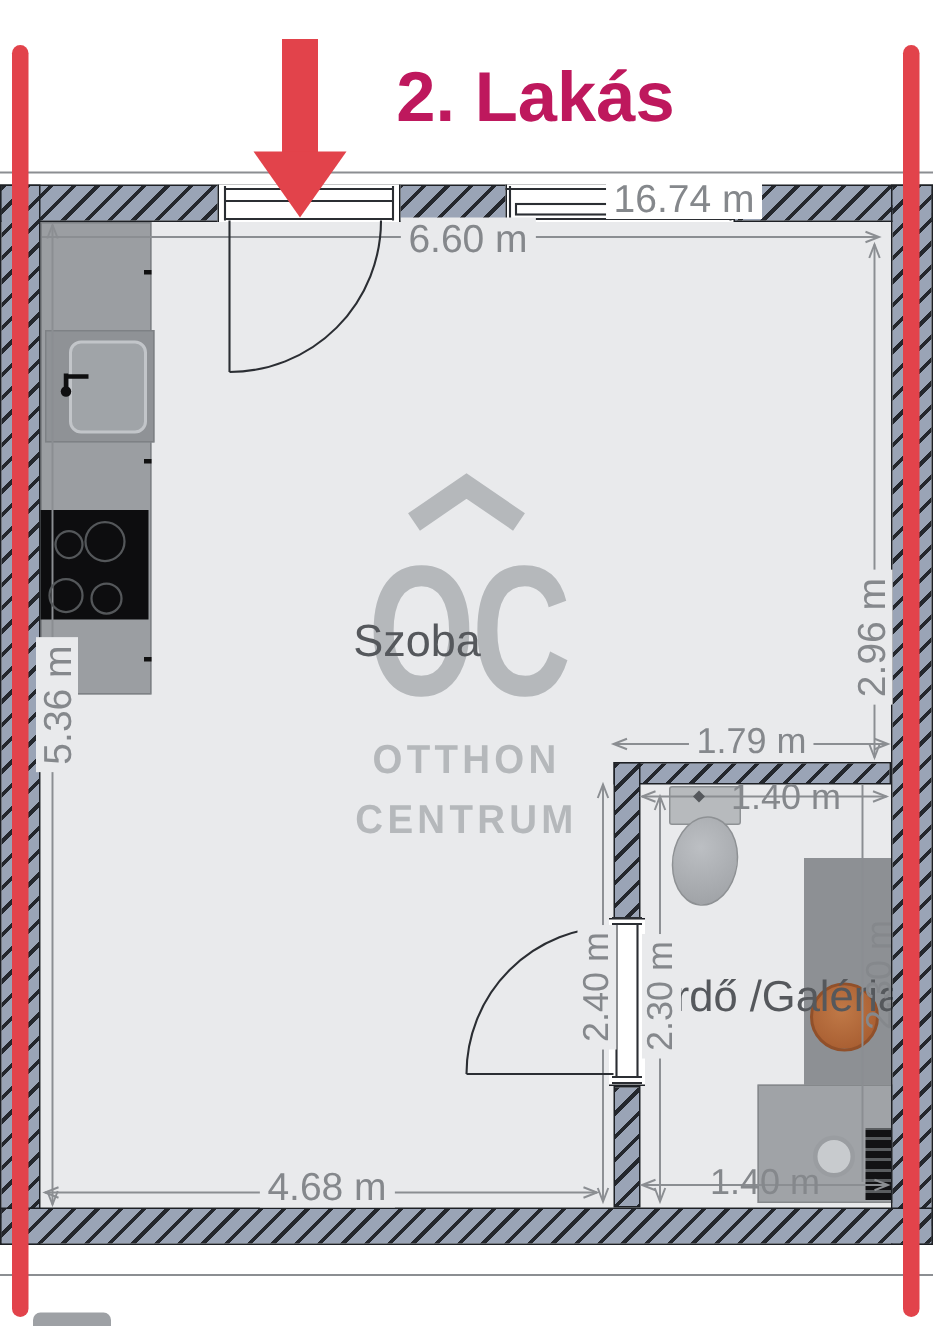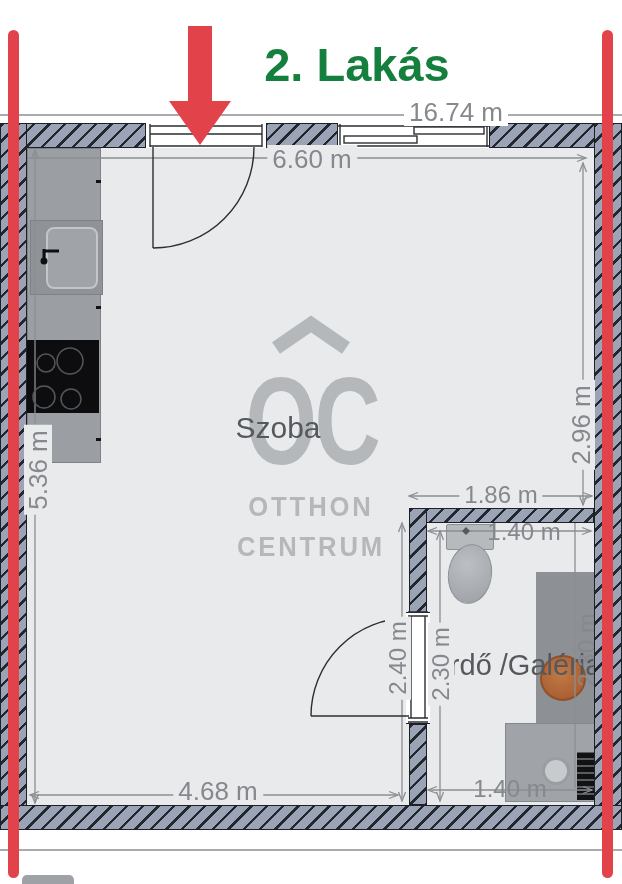--- a/index.html
+++ b/index.html
@@ -13,34 +13,34 @@
   .opening-h{position:absolute;box-sizing:border-box;z-index:5;background:#fff;
         border-left:1px solid #1d2025;border-right:1px solid #1d2025;}
   .opening-v{position:absolute;box-sizing:border-box;z-index:5;background:#fff;
         border-top:1px solid #1d2025;border-bottom:1px solid #1d2025;}
   .floor{position:absolute;z-index:1;background:#e9eaec;}
   
   .dim{position:absolute;z-index:7;color:#85888c;font-size:24px;line-height:1;
        white-space:nowrap;transform:translate(-50%,-50%);padding:1px 5px;}
   .dim.big{font-size:26px;}
   .dim.v{transform:translate(-50%,-50%) rotate(-90deg);}
-  .bgw{background:#ffffff;}
+  .bgw{background:#ffffff;margin-top:20px;}
   .bgf{background:#e9eaec;}
   .roomlabel{position:absolute;z-index:7;color:#55585c;font-size:30px;line-height:1;
        white-space:nowrap;transform:translate(-50%,-50%);}
   
   .wm{position:absolute;z-index:2;color:#b5b8bb;white-space:nowrap;}
   .wm-oc{font-size:124px;font-weight:bold;letter-spacing:-3px;transform:translate(-50%,-50%) scale(0.74,1);}
   .wm-word{font-size:27px;font-weight:bold;letter-spacing:3px;transform:translate(-50%,-50%) scale(0.95,1);}
   
   .redline{position:absolute;z-index:8;width:11px;border-radius:6px;background:#e2434b;}
   .red-shaft{position:absolute;z-index:8;background:#e2434b;}
   .red-head{position:absolute;z-index:8;width:0;height:0;
       border-left:31px solid transparent;border-right:31px solid transparent;border-top:44px solid #e2434b;}
-  .title{position:absolute;z-index:8;color:#15803d;font-size:47px;font-weight:bold;
+  .title{position:absolute;z-index:8;color:#be185d;font-size:47px;font-weight:bold;
       transform:translate(-50%,-50%);white-space:nowrap;}
   
   .fx{position:absolute;z-index:3;box-sizing:border-box;}
   svg.ol{position:absolute;left:0;top:0;z-index:6;pointer-events:none;}
 </style>
 </head>
 <body>
 
 <div class="stage">
 
@@ -156,21 +156,21 @@
     <g stroke="#0f0f10" stroke-width="3" fill="none">
       <path d="M44 262 V249 M43 251 H59"></path>
     </g>
     <circle cx="44" cy="261" r="3.5" fill="#0f0f10"></circle>
   </svg>
 
   <div class="dim big bgw" style="left:456px;top:112px;">16.74 m</div>
   <div class="dim big bgf" style="left:312px;top:159px;">6.60 m</div>
   <div class="dim big v bgf" style="left:581px;top:425px;">2.96 m</div>
   <div class="dim big v bgf" style="left:38px;top:470px;">5.36 m</div>
-  <div class="dim bgf" style="left:501px;top:495px;">1.86 m</div>
+  <div class="dim bgf" style="left:501px;top:495px;">1.79 m</div>
   <div class="dim" style="left:524px;top:532px;">1.40 m</div>
   <div class="dim v bgf" style="left:398px;top:658px;">2.40 m</div>
   <div class="dim v bgf" style="left:441px;top:664px;">2.30 m</div>
   <div class="dim big bgf" style="left:218px;top:791px;">4.68 m</div>
   <div class="dim" style="left:510px;top:789px;">1.40 m</div>
 
   <div class="roomlabel" style="left:278px;top:428px;">Szoba</div>
 
   <div class="redline" style="left:8px;top:30px;height:848px;"></div>
   <div class="redline" style="left:602px;top:30px;height:848px;"></div>

